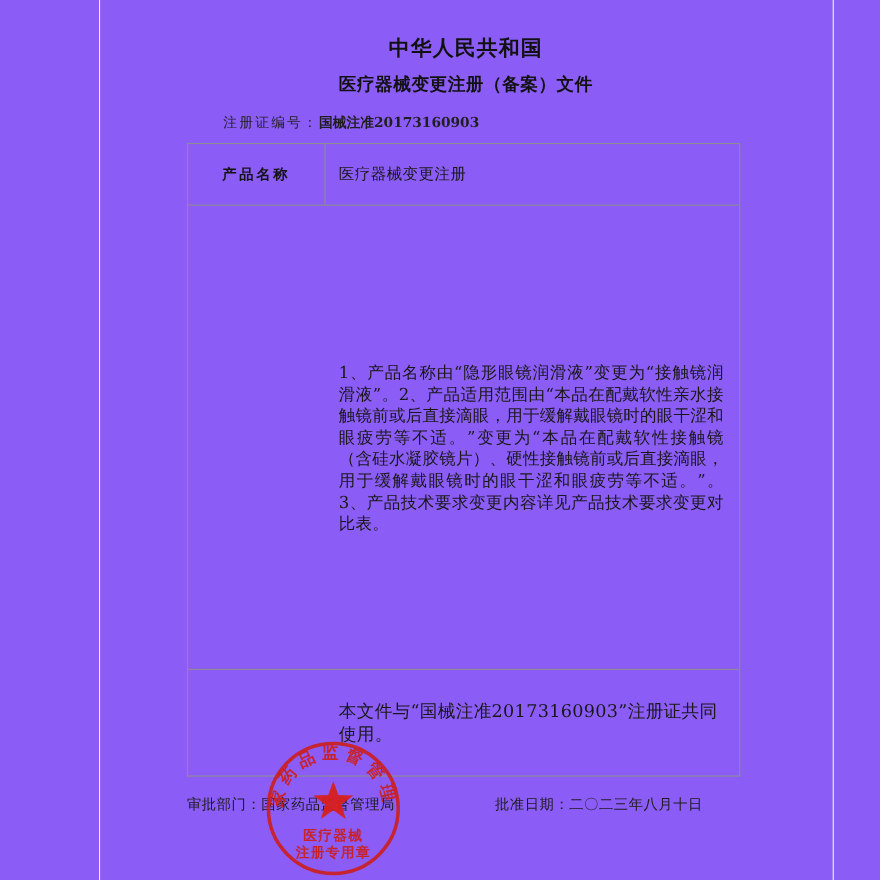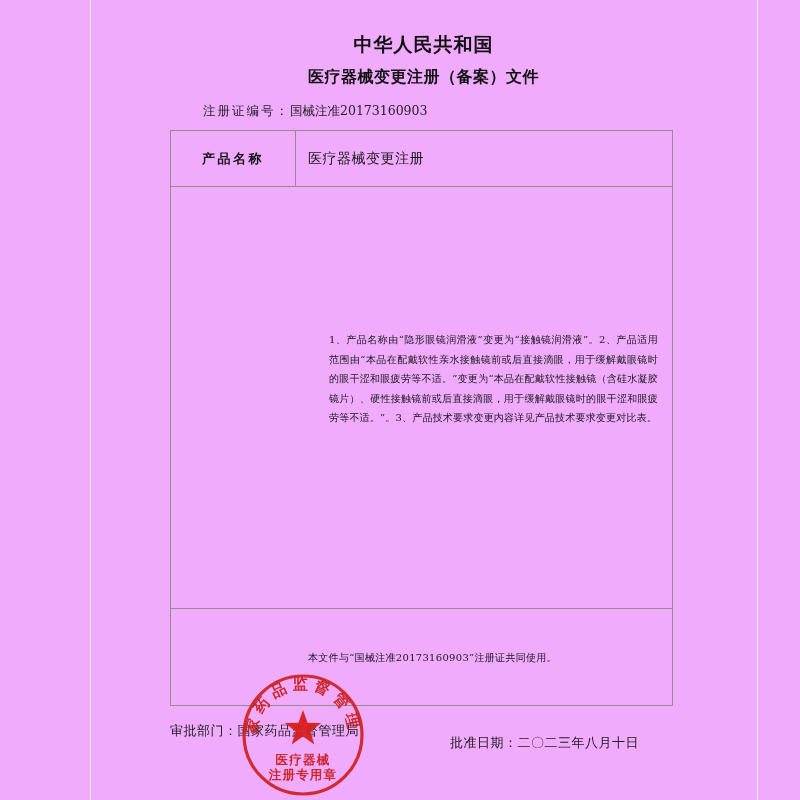--- a/index.html
+++ b/index.html
@@ -14,21 +14,21 @@
     font-family: "DejaVu Serif", "Liberation Serif", serif;
     color: #1b1b1b;
     position: relative;
   }
 
   
   #page {
     position: absolute;
     left: 0; top: 0;
     width: 800px; height: 800px;
-    background: #f0abfc;
+    background: #8b5cf6;
   }
   .page-edge-left {
     position: absolute;
     left: 90px; top: 0;
     width: 1px; height: 800px;
     background: #ececec;
   }
   .page-edge-right {
     position: absolute;
     left: 757px; top: 0;
@@ -63,21 +63,21 @@
 
   .reg-line {
     position: absolute;
     left: 203px; top: 103px;
     font-size: 12.5px;
     color: #1f1f1f;
     letter-spacing: 0.4px;
     white-space: nowrap;
   }
   .reg-label { letter-spacing: 2px; }
-  .reg-value { font-weight: normal; letter-spacing: 0; }
+  .reg-value { font-weight: bold; letter-spacing: 0; }
 
   
   .doc-table {
     position: absolute;
     left: 170px; top: 130px;
     width: 503px;
     height: 576px;
     border: 1px solid #8e8e8e;
     box-sizing: border-box;
   }
@@ -120,56 +120,55 @@
   .cell-value.top-aligned {
     align-items: flex-start;
   }
   .product-text {
     font-size: 14px;
     letter-spacing: 0.5px;
     color: #181818;
     padding-left: 2px;
   }
   .remark-text {
-    font-size: 10px;
+    font-size: 16px;
     letter-spacing: 0.3px;
     color: #181818;
     padding-left: 2px;
   }
   .change-text {
-    font-size: 10px;
+    font-size: 15px;
     line-height: 19.6px;
     color: #181818;
     text-align: justify;
     text-justify: inter-ideograph;
     letter-spacing: 0.2px;
     padding-top: 143px;
     padding-left: 2px;
     padding-right: 4px;
-    margin-left: 21px;
   }
 
   
   .footer {
     position: absolute;
     left: 170px; top: 722px;
     width: 503px;
     height: 22px;
   }
   .footer-dept {
     position: absolute;
     left: 0; top: 0;
     font-size: 13px;
     letter-spacing: 0.5px;
     color: #1b1b1b;
     white-space: nowrap;
   }
   .footer-date {
     position: absolute;
-    left: 280px; top: 12px;
+    left: 280px; top: 0;
     font-size: 13px;
     letter-spacing: 0.5px;
     color: #1b1b1b;
     white-space: nowrap;
   }
 
   
   .seal {
     position: absolute;
     left: 240px; top: 672px;

